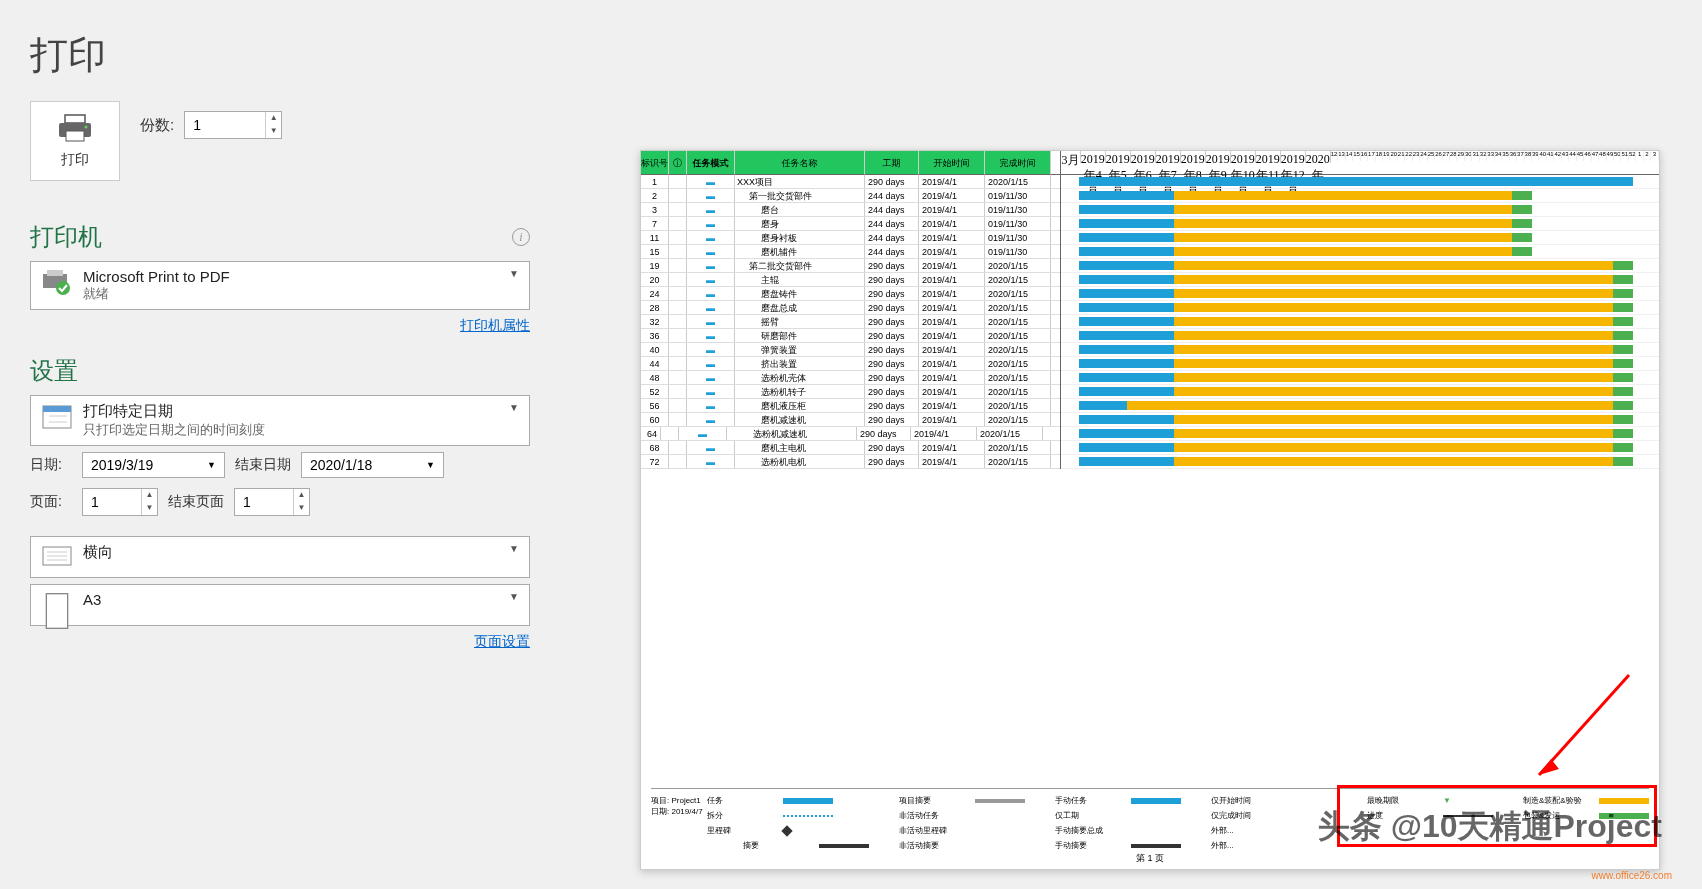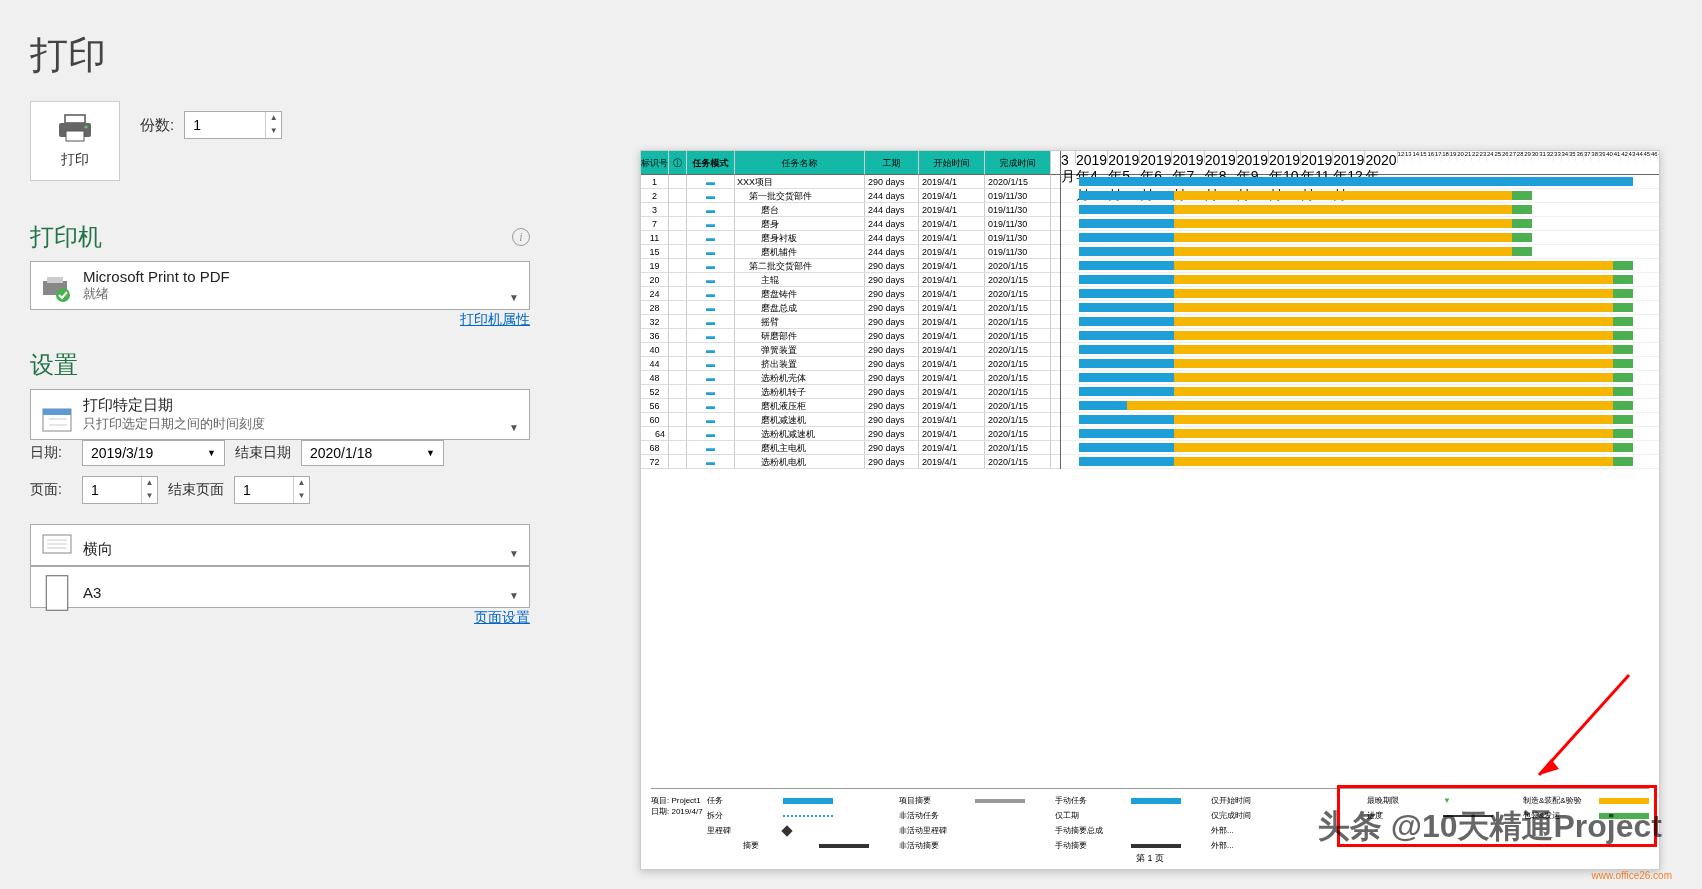--- a/index.html
+++ b/index.html
@@ -16,49 +16,49 @@
 .copies-label { font-size: 15px; color: #333; }
 .spinner { display: flex; align-items: center; border: 1px solid #aaa; background: #fff; height: 28px; }
 .spinner input { width: 80px; border: none; padding: 0 8px; font-size: 14px; height: 100%; }
 .spinner-btns { display: flex; flex-direction: column; }
 .spinner-btns span { width: 16px; height: 13px; font-size: 8px; text-align: center; line-height: 11px; cursor: pointer; color: #555; border-left: 1px solid #ccc; }
 
 .section-header { display: flex; justify-content: space-between; align-items: center; margin-bottom: 8px; }
 .section-title { font-size: 24px; color: #217346; font-weight: 400; }
 .info-icon { width: 18px; height: 18px; border: 1px solid #999; border-radius: 50%; display: inline-flex; align-items: center; justify-content: center; font-size: 12px; color: #999; font-style: italic; font-family: serif; }
 
-.dropdown { border: 1px solid #aaa; background: #fff; padding: 6px 10px; display: flex; align-items: flex-end; gap: 10px; position: relative; cursor: pointer; }
+.dropdown { border: 1px solid #aaa; background: #fff; padding: 6px 10px; display: flex; align-items: flex-start; gap: 10px; position: relative; cursor: pointer; margin-bottom: 6px; }
 .dropdown-main { flex: 1; }
 .dropdown-title { font-size: 15px; color: #222; }
 .dropdown-sub { font-size: 13px; color: #666; }
 .dropdown-arrow { font-size: 10px; color: #555; }
 .dropdown-icon { width: 32px; height: 28px; flex-shrink: 0; }
 
 .link-row { text-align: right; margin-bottom: 20px; }
 .link { color: #0066cc; font-size: 14px; text-decoration: underline; cursor: pointer; }
 
 .date-row { display: flex; align-items: center; gap: 10px; margin-bottom: 10px; }
 .date-label { font-size: 14px; color: #333; width: 42px; }
 .date-label2 { font-size: 14px; color: #333; }
 .date-input { border: 1px solid #aaa; background: #fff; padding: 4px 8px; font-size: 14px; display: flex; align-items: center; gap: 6px; cursor: pointer; }
 .date-input span:first-child { min-width: 110px; }
 
 .page-row { display: flex; align-items: center; gap: 10px; margin-bottom: 20px; }
 .page-spin { display: flex; border: 1px solid #aaa; background: #fff; height: 28px; }
 .page-spin input { width: 58px; border: none; padding: 0 8px; font-size: 14px; }
 
 .preview { position: absolute; left: 640px; top: 150px; width: 1020px; height: 720px; background: #fff; box-shadow: 0 2px 8px rgba(0,0,0,0.2); border: 1px solid #ccc; overflow: hidden; }
-.gh { border-bottom: 1px solid #666; background: #14b8a6; height: 24px; display:flex; align-items:center; justify-content:center;}
+.gh { border-bottom: 1px solid #666; background: #22c55e; height: 24px; display:flex; align-items:center; justify-content:center;}
 
 .grow { display: flex; height: 14px; border-bottom: 1px solid #ddd; }
 .gcell { border-right: 1px solid #ccc; padding: 0 3px; overflow: hidden; white-space: nowrap; font-size: 9px; line-height: 14px; }
 
 .gantt-area { position: relative; flex: 1; }
 .timeline-header { display: flex; height: 24px; border-bottom: 1px solid #666; }
-.month-col { flex: 1; border-right: 1px solid #ccc; font-size: 14px; padding-top: 1px; }
+.month-col { flex: 1; border-right: 1px solid #ccc; text-align: center; font-size: 12px; padding-top: 1px; font-family: Liberation Serif, serif; }
 .week-row { display:flex; height:10px; font-size:6px; }
 .week-col { flex:1; border-right:1px solid #eee; text-align:center; overflow:hidden;}
 
 .bar-row { height: 14px; position: relative; border-bottom: 1px solid #f0f0f0; }
 .bar { position: absolute; height: 9px; top: 2px; }
 .bar.blue { background: #1f9fd8; }
 .bar.orange { background: #f5b500; }
 .bar.green { background: #4caf50; }
 
 .legend-area { position: absolute; bottom: 18px; left: 10px; right: 10px; display: flex; font-size: 8px; border-top:1px solid #999; padding-top:6px;}
@@ -369,21 +369,21 @@
           <div class="grow">
             <div class="gcell" style="width:28px;text-align:center;">60</div>
   <div class="gcell" style="width:18px;"></div>
   <div class="gcell" style="width:48px;text-align:center;color:#1f9fd8;">▬</div>
   <div class="gcell" style="width:130px;padding-left:26px;">磨机减速机</div>
   <div class="gcell" style="width:54px;">290 days</div>
   <div class="gcell" style="width:66px;">2019/4/1</div>
   <div class="gcell" style="width:66px;">2020/1/15</div>
           </div>
           <div class="grow">
-            <div class="gcell" style="width:28px;text-align:right;">64</div>
+            <div class="gcell" style="width:20px;text-align:right;">64</div>
   <div class="gcell" style="width:18px;"></div>
   <div class="gcell" style="width:48px;text-align:center;color:#1f9fd8;">▬</div>
   <div class="gcell" style="width:130px;padding-left:26px;">选粉机减速机</div>
   <div class="gcell" style="width:54px;">290 days</div>
   <div class="gcell" style="width:66px;">2019/4/1</div>
   <div class="gcell" style="width:66px;">2020/1/15</div>
           </div>
           <div class="grow">
             <div class="gcell" style="width:28px;text-align:center;">68</div>
   <div class="gcell" style="width:18px;"></div>

